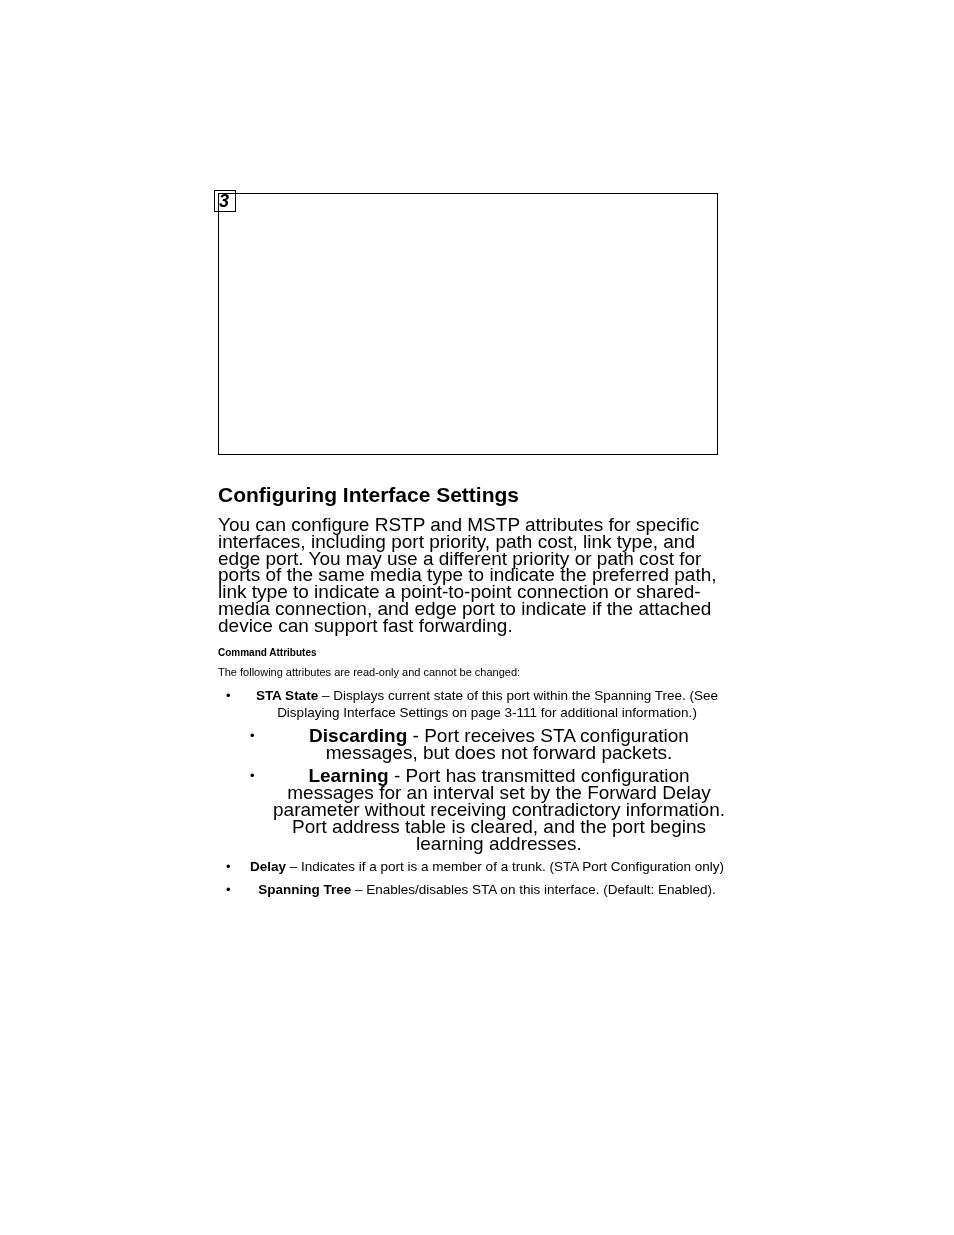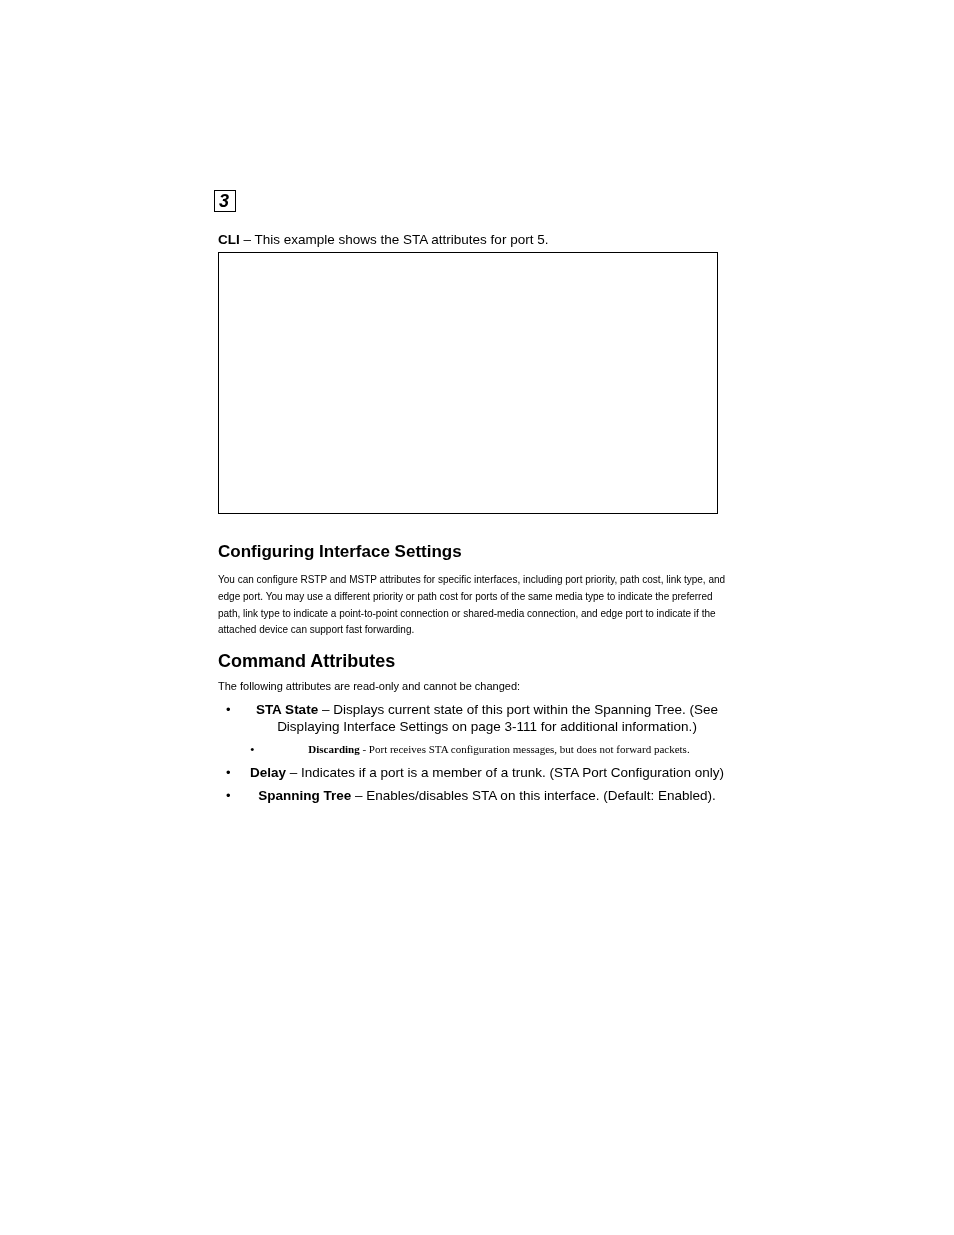--- a/index.html
+++ b/index.html
@@ -49,31 +49,31 @@
   .intro-line b { font-weight: 700; }
   .code-box {
     margin-top: 5px;
     border: 1px solid #000;
     width: 500px;
     height: 262px;
     box-sizing: border-box;
   }
   .section-title {
     margin-top: 28px;
-    font-size: 17px;
+    font-size: 21px;
     font-weight: 700;
   }
   .para {
     margin-top: 10px;
-    font-size: 10px;
+    font-size: 19px;
     line-height: 16.8px;
   }
   .sub-head {
     margin-top: 12px;
-    font-size: 18px;
+    font-size: 10px;
     font-weight: 700;
   }
   .body-line {
     margin-top: 6px;
     font-size: 11px;
     line-height: 17px;
   }
   ul.level1 {
     margin: 6px 0 0 0;
     padding-left: 22px;
@@ -90,23 +90,22 @@
   ul.level1 > li::before {
     content: "•";
     position: absolute;
     left: -14px;
     top: 0;
     font-size: 13px;
   }
   ul.level2 {
     margin: 6px 0 0 0;
     padding-left: 24px;
-    font-size: 11px;
+    font-size: 19px;
     line-height: 17px;
-    font-family: Liberation Serif, serif;
   }
   ul.level2 > li {
     margin-top: 6px;
     list-style: none;
     position: relative;
     padding-left: 0;
   }
   ul.level2 > li::before {
     content: "•";
     position: absolute;
@@ -120,43 +119,43 @@
 </style>
 </head>
 <body>
 
 <div class="page">
 
   <div class="chapter-badge">
     <span>3</span>
   </div>
 
-  <div class="intro-line">
-    <b>CLI</b><span> – This example shows the STA attributes for port 5.</span>
-  </div>
 
   <div class="code-box"></div>
 
   <div class="section-title">Configuring Interface Settings</div>
 
   <div class="para">You can configure RSTP and MSTP attributes for specific interfaces, including port priority, path cost, link type, and edge port. You may use a different priority or path cost for ports of the same media type to indicate the preferred path, link type to indicate a point-to-point connection or shared-media connection, and edge port to indicate if the attached device can support fast forwarding.</div>
 
   <div class="sub-head">Command Attributes</div>
 
   <div class="body-line">The following attributes are read-only and cannot be changed:</div>
 
   <ul class="level1">
     <li>
       <span class="li-body">
         <span class="li-lead">STA State</span><span class="li-rest"> – Displays current state of this port within the Spanning Tree. (See Displaying Interface Settings on page 3-111 for additional information.)</span>
       </span>
       <ul class="level2">
         <li>
           <span class="li-lead">Discarding</span><span class="li-rest"> - Port receives STA configuration messages, but does not forward packets.</span>
         </li>
+        <li>
+          <span class="li-lead">Learning</span><span class="li-rest"> - Port has transmitted configuration messages for an interval set by the Forward Delay parameter without receiving contradictory information. Port address table is cleared, and the port begins learning addresses.</span>
+        </li>
       </ul>
     </li>
     <li>
       <span class="li-lead">Delay</span><span class="li-rest"> – Indicates if a port is a member of a trunk. (STA Port Configuration only)</span>
     </li>
   </ul>
 
 
   <ul class="level1">
     <li>

